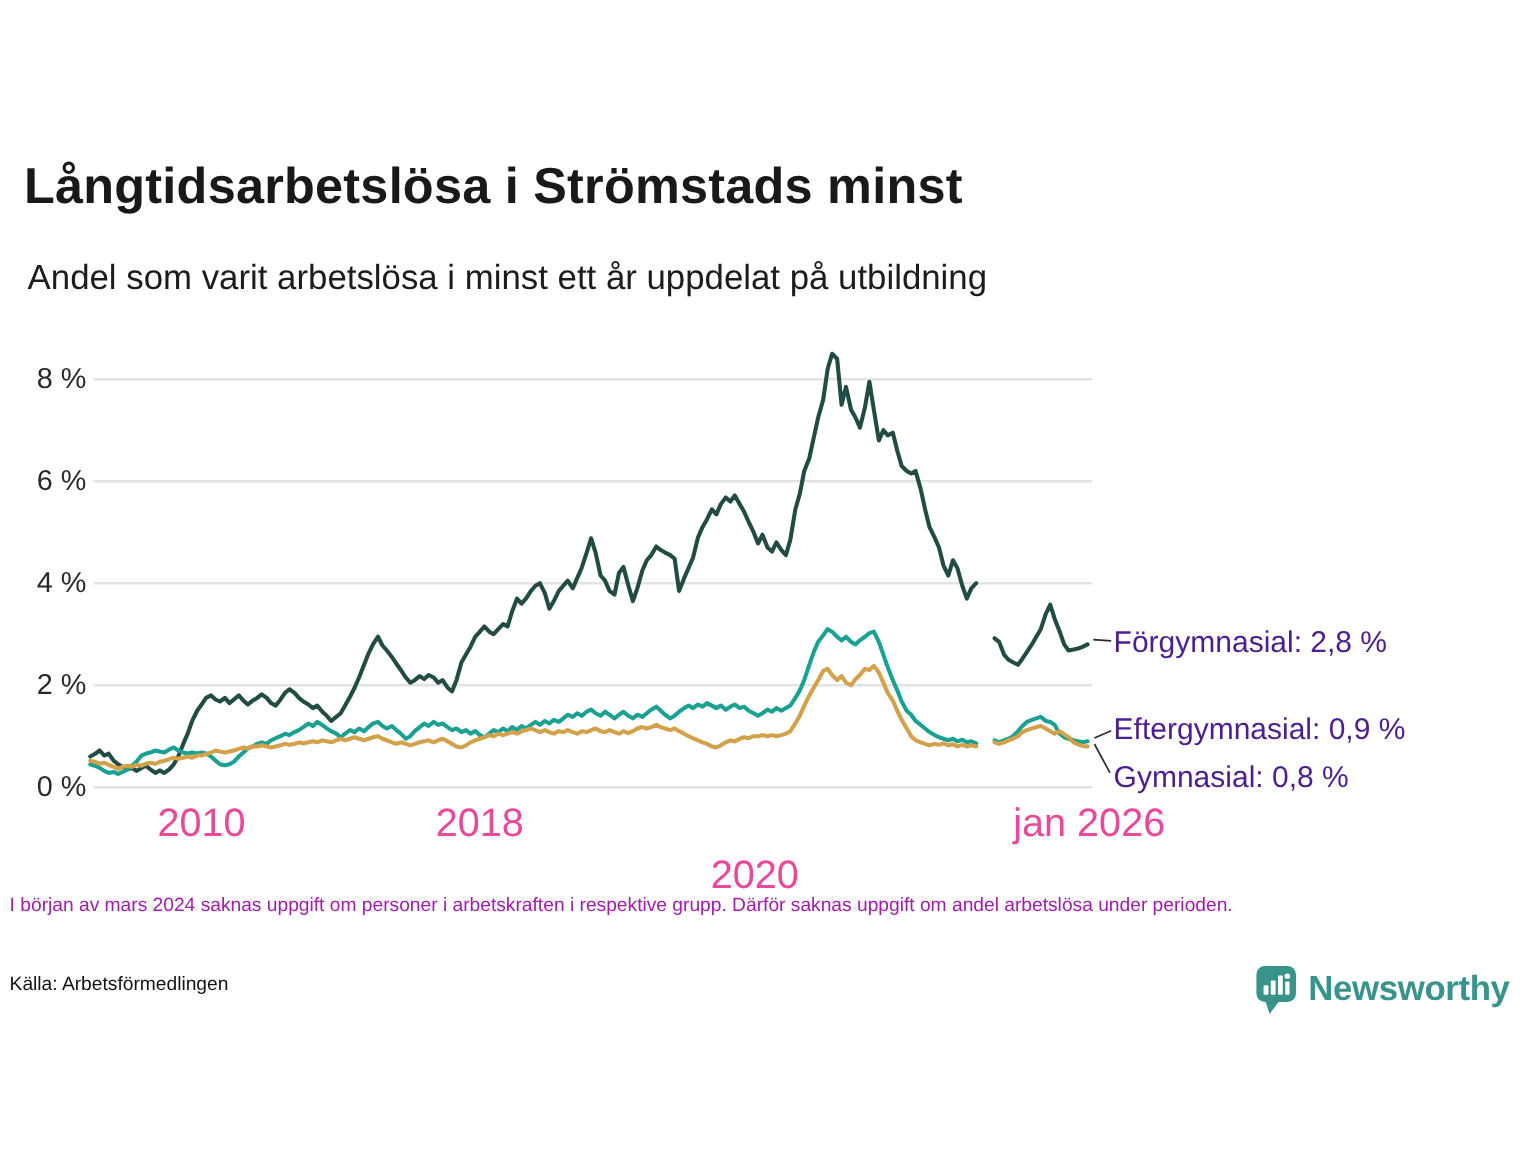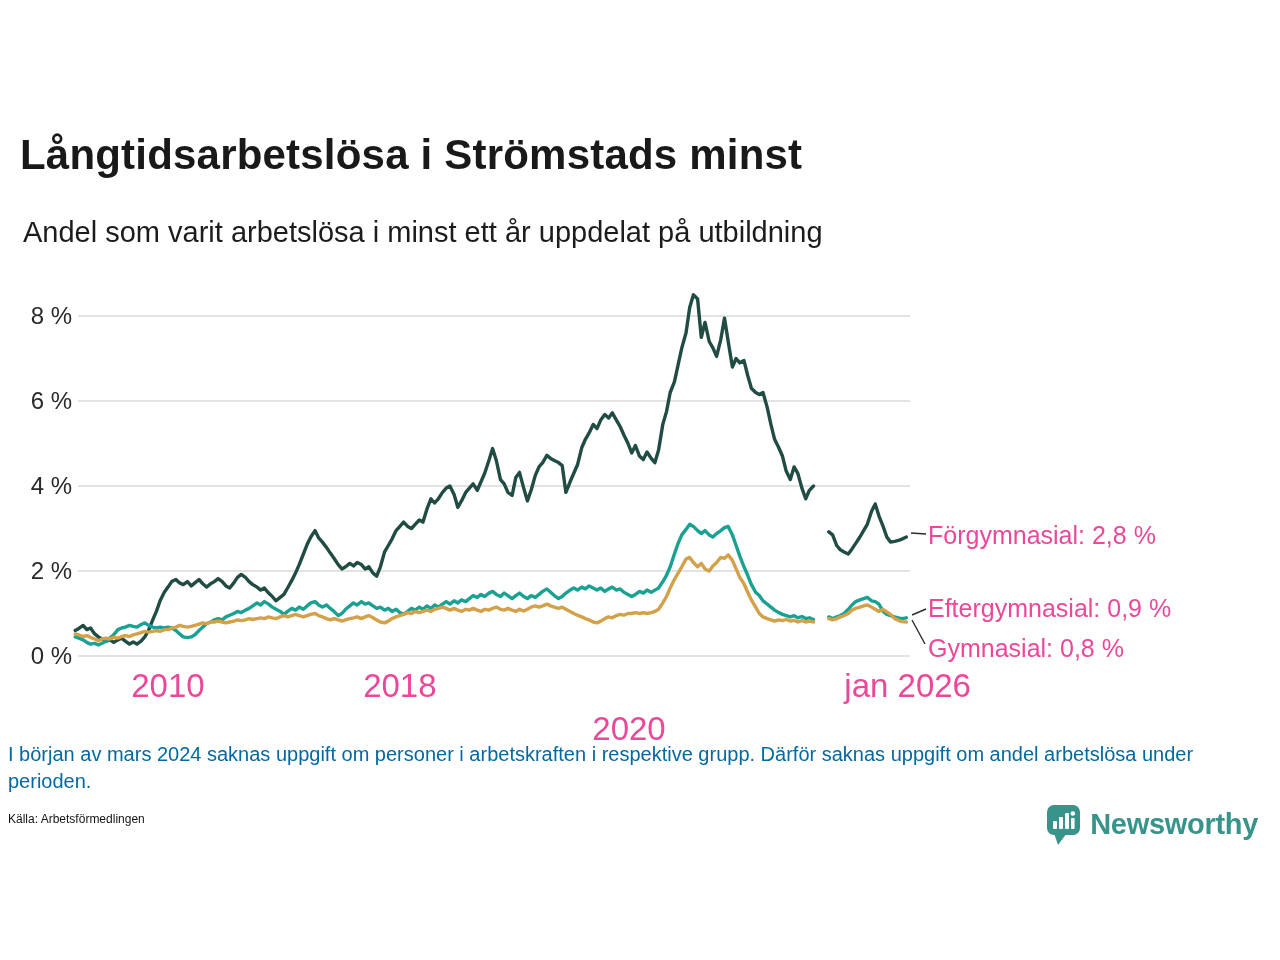--- a/index.html
+++ b/index.html
@@ -4,23 +4,23 @@
 <style>
   html,body{margin:0;padding:0;background:#ffffff;}
   body{width:1280px;height:960px;position:relative;overflow:hidden;
        font-family:"Liberation Sans","DejaVu Sans",sans-serif;color:#1b1b1b;}
   .abs{position:absolute;}
   #title{left:20px;top:131px;font-size:42px;font-weight:bold;color:#191919;letter-spacing:.2px;}
   #subtitle{left:23px;top:216px;font-size:29px;font-weight:400;color:#1c1c1c;}
   #chart-svg{left:0;top:0;width:1280px;height:960px;}
   .ytick{width:54px;text-align:right;font-size:24px;color:#2a2a2a;line-height:30px;height:30px;}
   .xtick{width:150px;text-align:center;font-size:33px;color:#ec4899;line-height:30px;top:671px;}
-  .series-label{left:928px;font-size:25px;color:#ec4899;line-height:32px;white-space:nowrap;}
-  #footnote{left:8px;top:741px;width:1237px;font-size:20px;line-height:27px;color:#0369a1;}
-  #source{left:8px;top:812px;font-size:12px;color:#131313;}
+  .series-label{left:928px;font-size:25px;color:#4c1d95;line-height:32px;white-space:nowrap;}
+  #footnote{left:8px;top:741px;width:1237px;font-size:16px;line-height:27px;color:#a21caf;}
+  #source{left:8px;top:812px;font-size:16px;color:#131313;}
   #brand{top:804px;right:22px;display:flex;align-items:center;gap:9px;}
   #brand-name{font-size:29px;font-weight:700;color:#38948a;letter-spacing:-0.3px;}
 </style>
 </head>
 <body>
 
 <div class="abs" id="title">Långtidsarbetslösa i Strömstads minst</div>
 <div class="abs" id="subtitle">Andel som varit arbetslösa i minst ett år uppdelat på utbildning</div>
 
 <svg id="chart-svg" class="abs" viewBox="0 0 1280 960" xmlns="http://www.w3.org/2000/svg">

